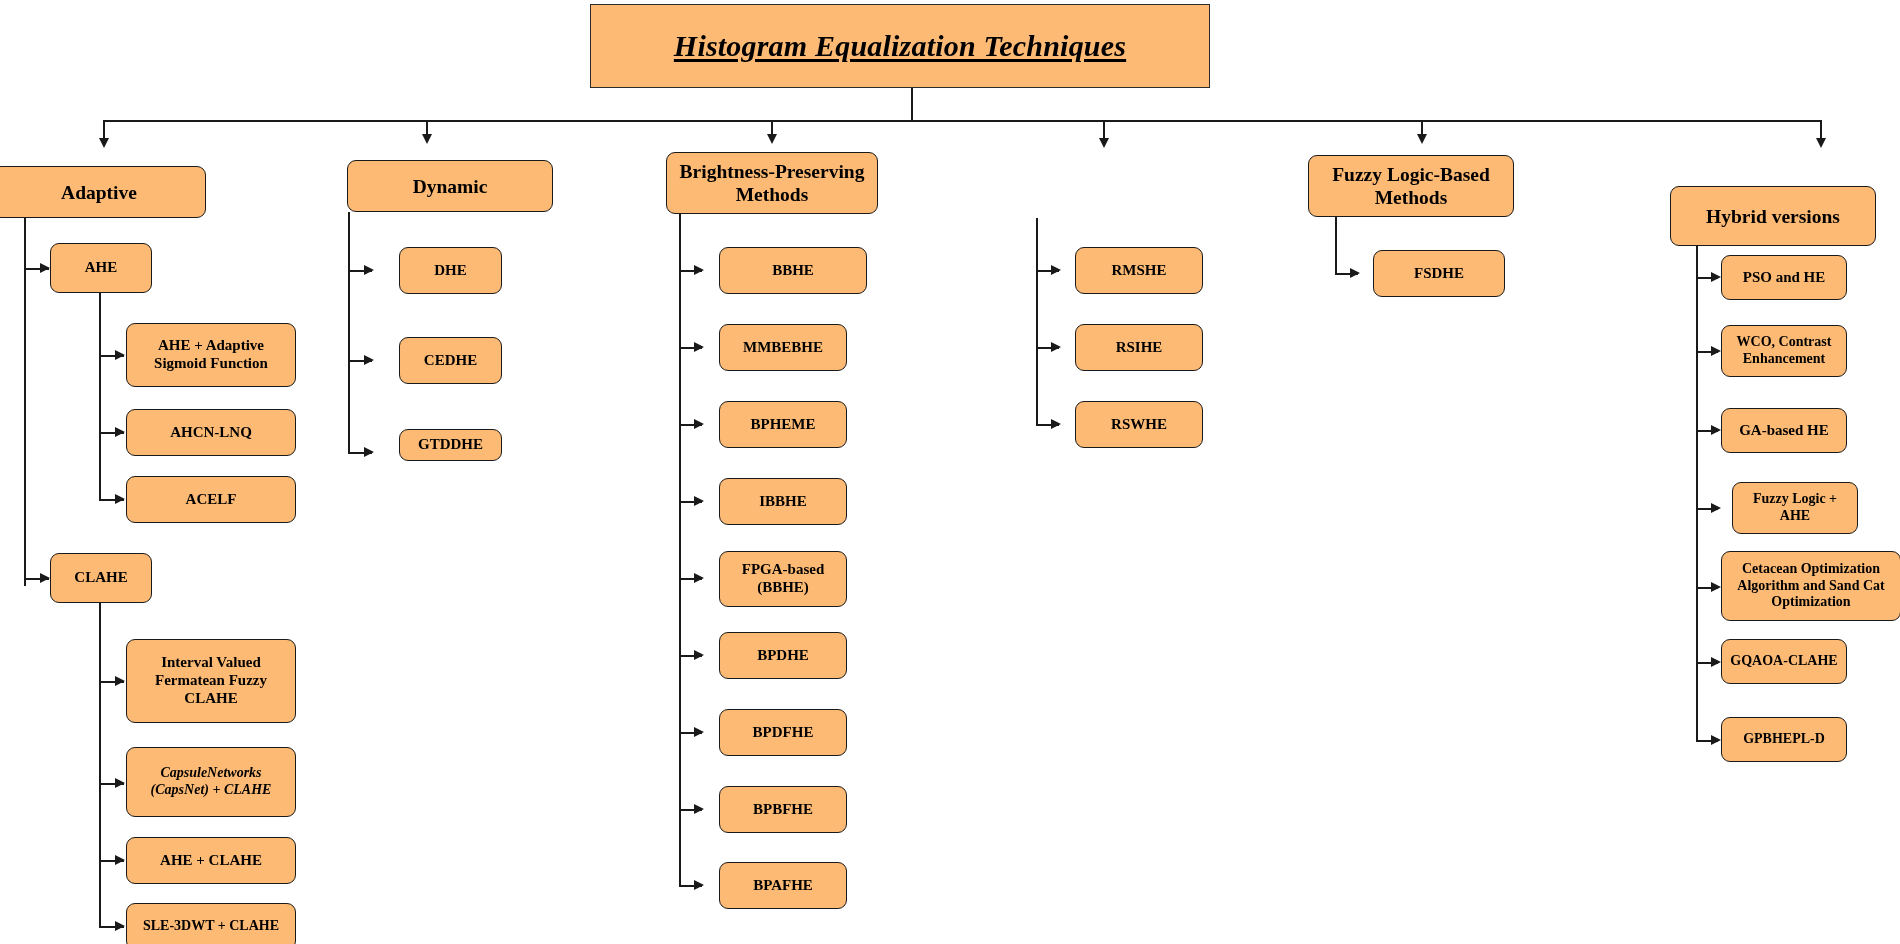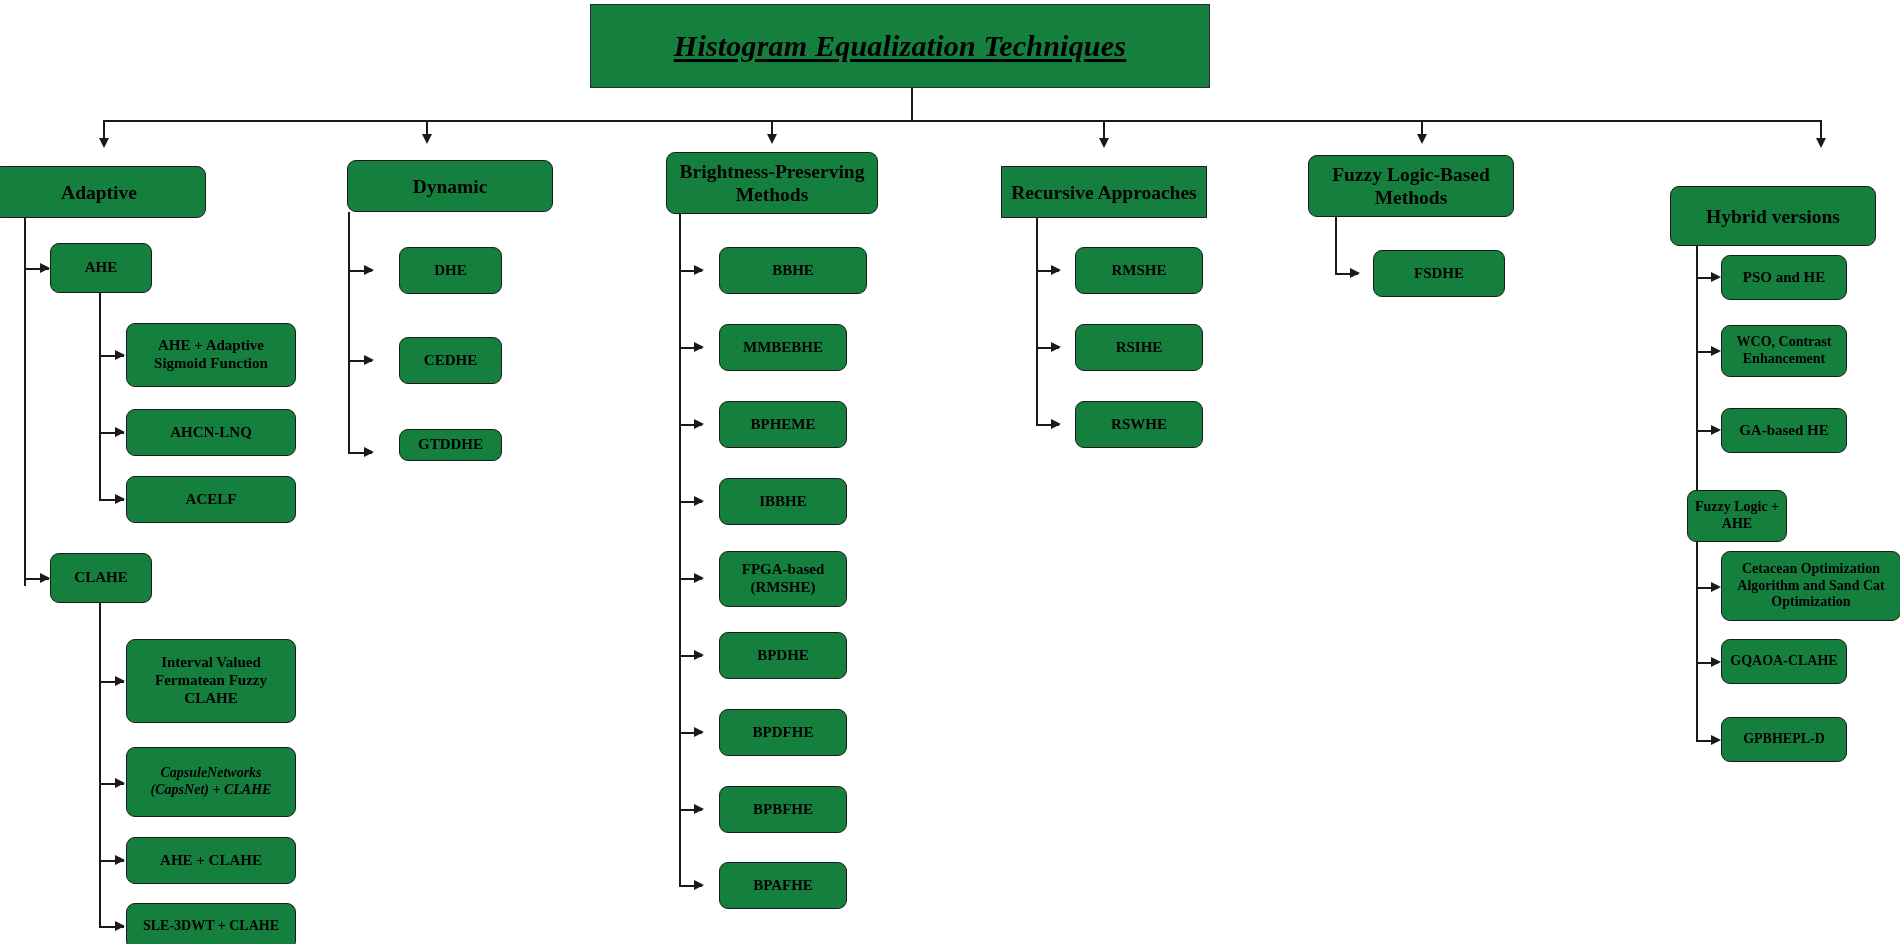--- a/index.html
+++ b/index.html
@@ -2,21 +2,21 @@
 <html><head>
 <meta charset="utf-8">
 <style>
   html,body{margin:0;padding:0;background:#ffffff;}
   body{width:1900px;height:944px;overflow:hidden;
        font-family:"Liberation Serif","DejaVu Serif",serif;color:#000;}
   #canvas{position:relative;width:1900px;height:944px;}
 
   
   .box{position:absolute;box-sizing:border-box;border:1.6px solid #1a1a1a;
-       background:#15803d;display:flex;align-items:center;justify-content:center;
+       background:#fdba74;display:flex;align-items:center;justify-content:center;
        text-align:center;font-weight:bold;line-height:1.18;z-index:4;}
   .box span{display:block;padding:0 5px;}
 
   
   .root{border:1.8px solid #2b2b2b;border-radius:0;}
   .root span{font-style:italic;font-weight:bold;font-size:30px;
              text-decoration:underline;text-underline-offset:3px;
              letter-spacing:.2px;}
 
   
@@ -183,38 +183,35 @@
   <div class="box item" style="left:719px;top:324px;width:128px;height:47px;">
     <span>MMBEBHE</span>
   </div>
   <div class="box item" style="left:719px;top:401px;width:128px;height:47px;">
     <span>BPHEME</span>
   </div>
   <div class="box item" style="left:719px;top:478px;width:128px;height:47px;">
     <span>IBBHE</span>
   </div>
   <div class="box item" style="left:719px;top:551px;width:128px;height:56px;">
-    <span>FPGA-based (RMSHE)</span>
+    <span>FPGA-based (BBHE)</span>
   </div>
   <div class="box item" style="left:719px;top:632px;width:128px;height:47px;">
     <span>BPDHE</span>
   </div>
   <div class="box item" style="left:719px;top:709px;width:128px;height:47px;">
     <span>BPDFHE</span>
   </div>
   <div class="box item" style="left:719px;top:786px;width:128px;height:47px;">
     <span>BPBFHE</span>
   </div>
   <div class="box item" style="left:719px;top:862px;width:128px;height:47px;">
     <span>BPAFHE</span>
   </div>
 
-  <div class="box cat sharp" style="left:1001px;top:166px;width:206px;height:52px;">
-    <span>Recursive Approaches</span>
-  </div>
 
   <div class="vline" style="left:1036px;top:218px;height:206px;"></div>
   <div class="hline" style="left:1036px;top:270px;width:23px;"></div>
   <div class="arrow-right" style="left:1051px;top:265px;"></div>
   <div class="hline" style="left:1036px;top:347px;width:23px;"></div>
   <div class="arrow-right" style="left:1051px;top:342px;"></div>
   <div class="hline" style="left:1036px;top:424px;width:23px;"></div>
   <div class="arrow-right" style="left:1051px;top:419px;"></div>
 
   <div class="box item" style="left:1075px;top:247px;width:128px;height:47px;">
@@ -261,21 +258,21 @@
 
   <div class="box item" style="left:1721px;top:255px;width:126px;height:45px;">
     <span>PSO and HE</span>
   </div>
   <div class="box item small" style="left:1721px;top:325px;width:126px;height:52px;">
     <span>WCO, Contrast Enhancement</span>
   </div>
   <div class="box item" style="left:1721px;top:408px;width:126px;height:45px;">
     <span>GA-based HE</span>
   </div>
-  <div class="box item small" style="left:1687px;top:482px;width:100px;height:52px;margin-top:8px;">
+  <div class="box item small" style="left:1732px;top:482px;width:126px;height:52px;">
     <span>Fuzzy Logic + AHE</span>
   </div>
   <div class="box item small" style="left:1721px;top:551px;width:180px;height:70px;">
     <span>Cetacean Optimization Algorithm and Sand Cat Optimization</span>
   </div>
   <div class="box item small" style="left:1721px;top:639px;width:126px;height:45px;">
     <span>GQAOA-CLAHE</span>
   </div>
   <div class="box item small" style="left:1721px;top:717px;width:126px;height:45px;">
     <span>GPBHEPL-D</span>

